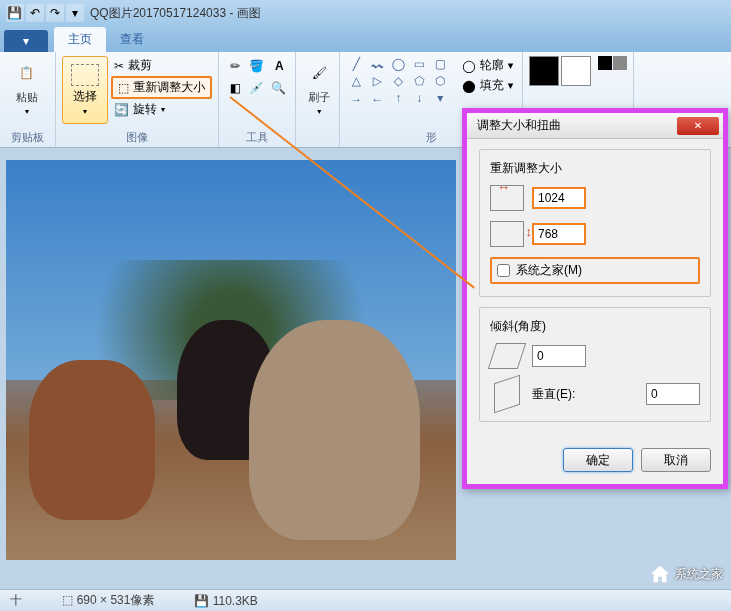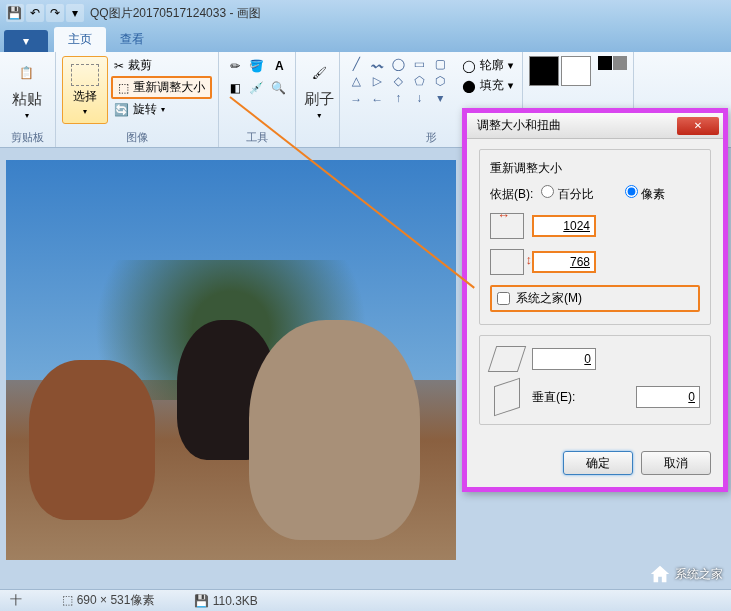--- a/index.html
+++ b/index.html
@@ -15,21 +15,21 @@
 .tab { padding: 4px 14px; color: #2a5fa0; cursor: pointer; }
 .tab.active { background: #f5f9fd; border-radius: 3px 3px 0 0; }
 
 .ribbon-body { height: 96px; background: linear-gradient(#f5f9fd, #e0ecf7); border-bottom: 1px solid #a0b8d0; display: flex; }
 .group { border-right: 1px solid #c0d0e0; padding: 4px 6px 2px; display: flex; flex-direction: column; justify-content: space-between; }
 .group-label { text-align: center; color: #5a7090; font-size: 11px; padding-top: 2px; }
 .group-content { flex: 1; display: flex; align-items: flex-start; gap: 3px; }
 
 .big-btn { width: 42px; display: flex; flex-direction: column; align-items: center; gap: 2px; padding: 2px; }
 .big-btn .ico { width: 30px; height: 30px; display: flex; align-items: center; justify-content: center; }
-.big-btn .lbl { font-size: 15px; color: #333; }
+.big-btn .lbl { font-size: 11px; color: #333; }
 
 .select-btn { width: 46px; height: 68px; border: 1px solid #f0a030; background: linear-gradient(#fff8e0, #ffe8a0); border-radius: 3px; display: flex; flex-direction: column; align-items: center; justify-content: center; gap: 2px; }
 .select-rect { width: 28px; height: 22px; border: 1px dashed #888; }
 
 .small-btns { display: flex; flex-direction: column; gap: 1px; }
 .small-btn { display: flex; align-items: center; gap: 4px; padding: 1px 3px; white-space: nowrap; font-size: 11px; }
 .resize-highlight { border: 2px solid #f08020; background: #fff4e8; border-radius: 2px; padding: 1px 5px; }
 
 .tool-grid { display: grid; grid-template-columns: repeat(3, 20px); gap: 2px; }
 .tool-cell { width: 20px; height: 20px; display: flex; align-items: center; justify-content: center; }
@@ -51,21 +51,21 @@
 .dlg-body { padding: 10px 12px; }
 .fieldset { border: 1px solid #c8c8c8; border-radius: 2px; padding: 10px 10px 12px; margin-bottom: 10px; }
 .fieldset-label { font-size: 12px; margin-bottom: 8px; display: block; }
 .row { display: flex; align-items: center; gap: 8px; margin-bottom: 10px; }
 .row .icon-box { width: 34px; height: 26px; border: 1px solid #888; position: relative; display: flex; align-items: center; justify-content: center; }
 .arr-h { position: absolute; top: -8px; width: 20px; height: 6px; }
 .arr-h::before { content: "↔"; color: #d04020; font-size: 13px; }
 .arr-v { position: absolute; right: -9px; height: 20px; }
 .arr-v::before { content: "↕"; color: #d04020; font-size: 13px; }
 .row label { flex: 1; }
-.row input[type=text] { width: 64px; height: 22px; border: 1px solid #888; padding: 0 4px; text-align: right; text-decoration: underline; }
+.row input[type=text] { width: 54px; height: 22px; border: 1px solid #888; padding: 0 4px; text-align: left; }
 .input-highlight { border: 2px solid #f08020 !important; }
 .check-row { display: flex; align-items: center; gap: 6px; border: 2px solid #f08020; padding: 3px 5px; border-radius: 2px; }
 .skew-box { width: 30px; height: 26px; border: 1px solid #888; transform: skewX(-18deg); }
 .skew-box-v { width: 26px; height: 30px; border: 1px solid #888; transform: skewY(-18deg); }
 .dlg-buttons { display: flex; justify-content: flex-end; gap: 8px; padding: 6px 12px 12px; }
 .dlg-btn { width: 70px; height: 24px; border: 1px solid #888; background: linear-gradient(#fafafa, #e0e0e0); border-radius: 3px; display: flex; align-items: center; justify-content: center; }
 .dlg-btn.primary { border: 1px solid #3a80c0; box-shadow: 0 0 3px #6ab0f0; }
 
 .anno-line { position: absolute; background: #f08020; height: 2px; transform-origin: left center; z-index: 50; }
 
@@ -216,42 +216,38 @@
 
 <div class="dialog">
   <div class="dlg-title">
     <span>调整大小和扭曲</span>
     <div class="dlg-close">✕</div>
   </div>
   <div class="dlg-body">
     <div class="fieldset">
       <span class="fieldset-label">重新调整大小</span>
       <div class="row">
-        <span>依据(B):</span>
-        <label><input type="radio" name="basis" style=""> <span>百分比</span></label>
-        <label><input type="radio" name="basis" checked="" style=""> <span>像素</span></label>
-      </div>
-      <div class="row">
         <div class="icon-box">
             <div class="arr-h"></div>
           </div>
         <input type="text" class="input-highlight" value="1024" style="">
       </div>
       <div class="row">
         <div class="icon-box">
             <div class="arr-v"></div>
           </div>
         <input type="text" class="input-highlight" value="768" style="">
       </div>
       <div class="check-row">
         <input type="checkbox" style="">
         <span>系统之家(M)</span>
       </div>
     </div>
     <div class="fieldset">
+      <span class="fieldset-label">倾斜(角度)</span>
       <div class="row">
         <div style="width:34px;display:flex;justify-content:center">
             <div class="skew-box"></div>
           </div>
         <input type="text" value="0" style="">
       </div>
       <div class="row" style="margin-bottom:0">
         <div style="width:34px;display:flex;justify-content:center">
             <div class="skew-box-v"></div>
           </div>

